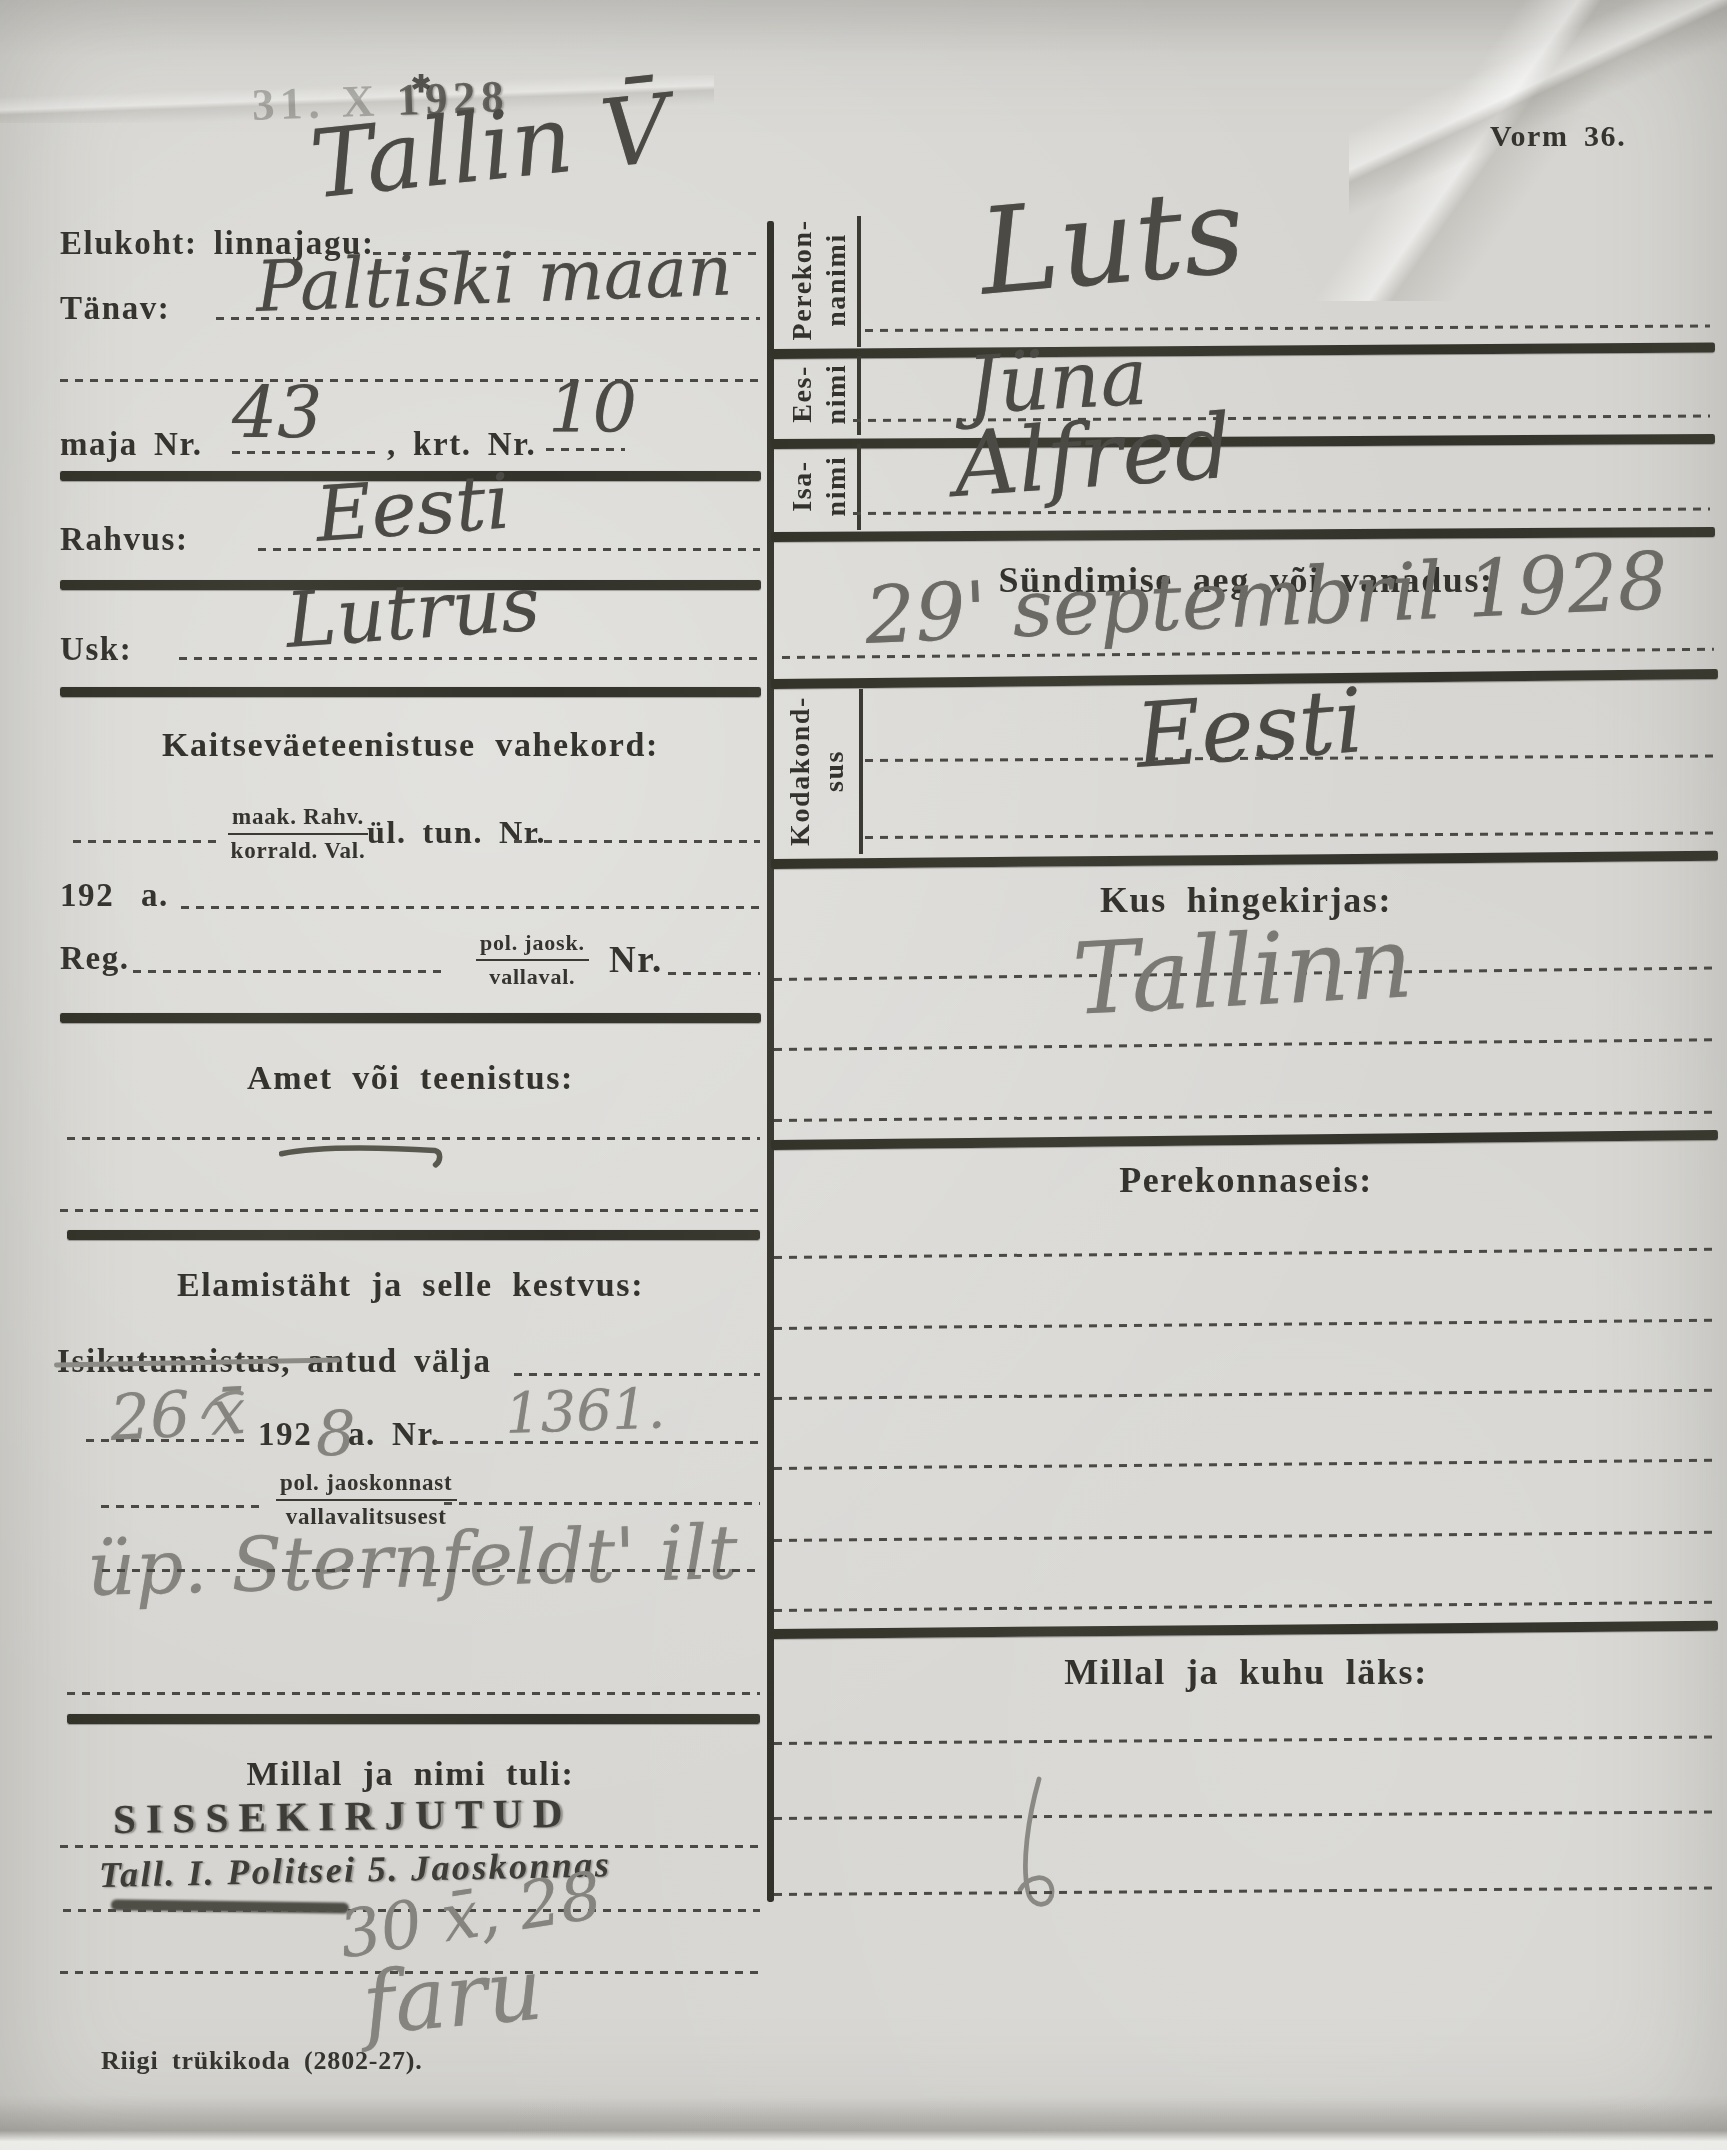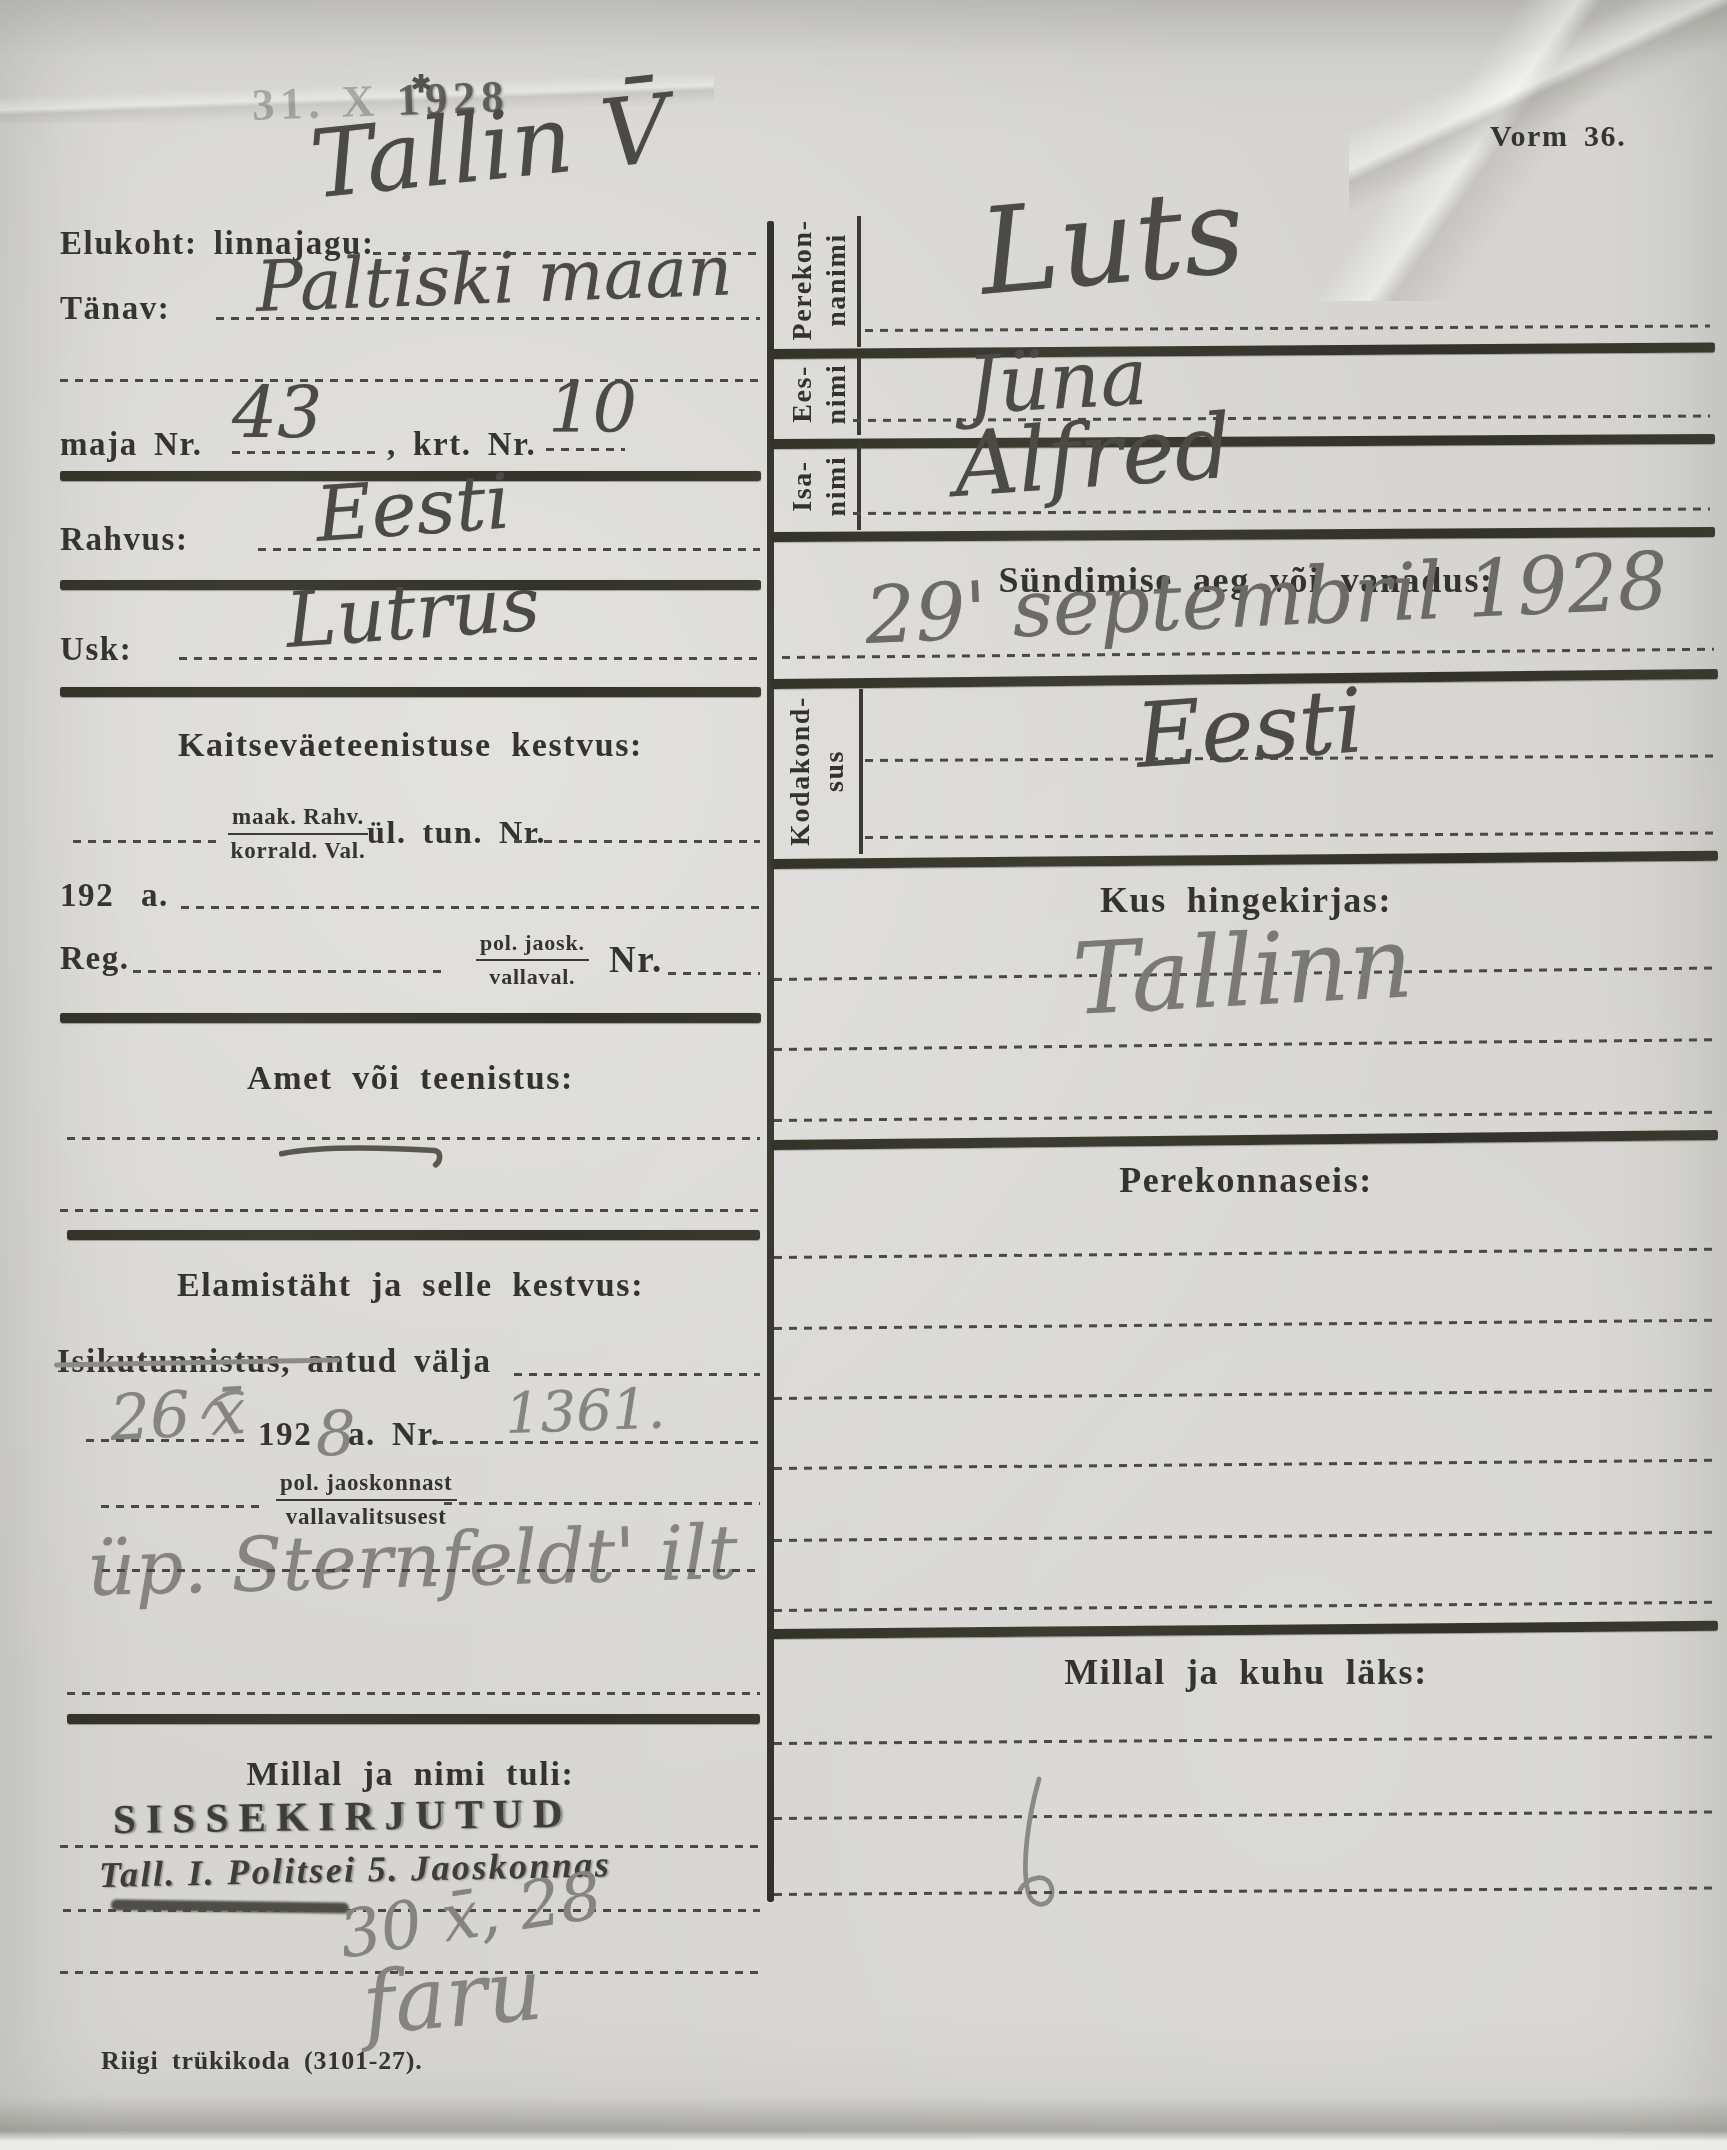--- a/index.html
+++ b/index.html
@@ -72,21 +72,21 @@
   <div class="hw" style="left:316px;top:470px;font-size:76px;transform:rotate(-4deg);">Eesti</div>
 
   <div class="bar" style="left:60px;top:580px;width:701px;"></div>
 
   <div class="lbl" style="left:60px;top:631px;">Usk:</div>
   <div class="dl" style="left:179px;top:657px;width:582px;"></div>
   <div class="hw" style="left:286px;top:576px;font-size:76px;transform:rotate(-4deg);">Lutrus</div>
 
   <div class="bar" style="left:60px;top:687px;width:701px;"></div>
 
-  <div class="heading" style="left:60px;top:726px;width:701px;">Kaitseväeteenistuse kestvus:</div>
+  <div class="heading" style="left:60px;top:726px;width:701px;">Kaitseväeteenistuse vahekord:</div>
 
   <div class="dl" style="left:73px;top:840px;width:145px;"></div>
   <div class="frac" style="left:228px;top:804px;">
     <span class="ft">maak. Rahv.</span>
     <span class="fb">korrald. Val.</span>
   </div>
   <div class="lbl" style="left:367px;top:814px;font-size:32px;">ül. tun. Nr.</div>
   <div class="dl" style="left:514px;top:840px;width:246px;"></div>
 
   <div class="lbl" style="left:60px;top:877px;">192</div>
@@ -146,21 +146,21 @@
   <div class="stamp" style="left:113px;top:1795px;font-size:41px;letter-spacing:10.3px;transform:rotate(-0.8deg);text-shadow:2.4px 0.8px 1.6px rgba(62,61,55,.45), -0.8px 0 0.8px rgba(62,61,55,.3);">SISSEKIRJUTUD</div>
   <div class="dl" style="left:60px;top:1845px;width:701px;"></div>
   <div class="stamp" style="left:99px;top:1854px;font-size:36px;font-style:italic;letter-spacing:2.4px;transform:rotate(-1.2deg);text-shadow:1.6px 0.8px 1.6px rgba(62,61,55,.4);">Tall. I. Politsei 5. Jaoskonnas</div>
   <div class="dl" style="left:63px;top:1909px;width:697px;"></div>
   <div class="crease" style="left:111px;top:1901px;width:238px;height:11px;background:#4e4d46;border-radius:6.3px;filter:blur(1.2px);transform:rotate(0.8deg);"></div>
 
   <div class="hw pencil" style="left:340px;top:1898px;font-size:65px;transform:rotate(-9deg);">30 x̄, 28</div>
   <div class="dl" style="left:60px;top:1971px;width:701px;"></div>
   <div class="hw pencil" style="left:363px;top:1954px;font-size:86px;transform:rotate(-5deg);">faru</div>
 
-  <div class="lbl" style="left:101px;top:2046px;font-size:26px;letter-spacing:0.8px;">Riigi trükikoda (3101-27).</div>
+  <div class="lbl" style="left:101px;top:2046px;font-size:26px;letter-spacing:0.8px;">Riigi trükikoda (2802-27).</div>
 
   <div class="divider" style="left:767px;top:221px;height:1681px;"></div>
 
   <div class="rotlbl" style="left:819px;top:280px;">
     <span>Perekon-</span><br>
     <span>nanimi</span>
   </div>
   <div class="vline" style="left:857px;top:216px;height:131px;"></div>
   <div class="hw" style="left:980px;top:184px;font-size:119px;transform:rotate(-5deg);">Luts</div>
   <div class="dl" style="left:865px;top:329px;width:845px;transform:rotate(-0.3deg);"></div>

